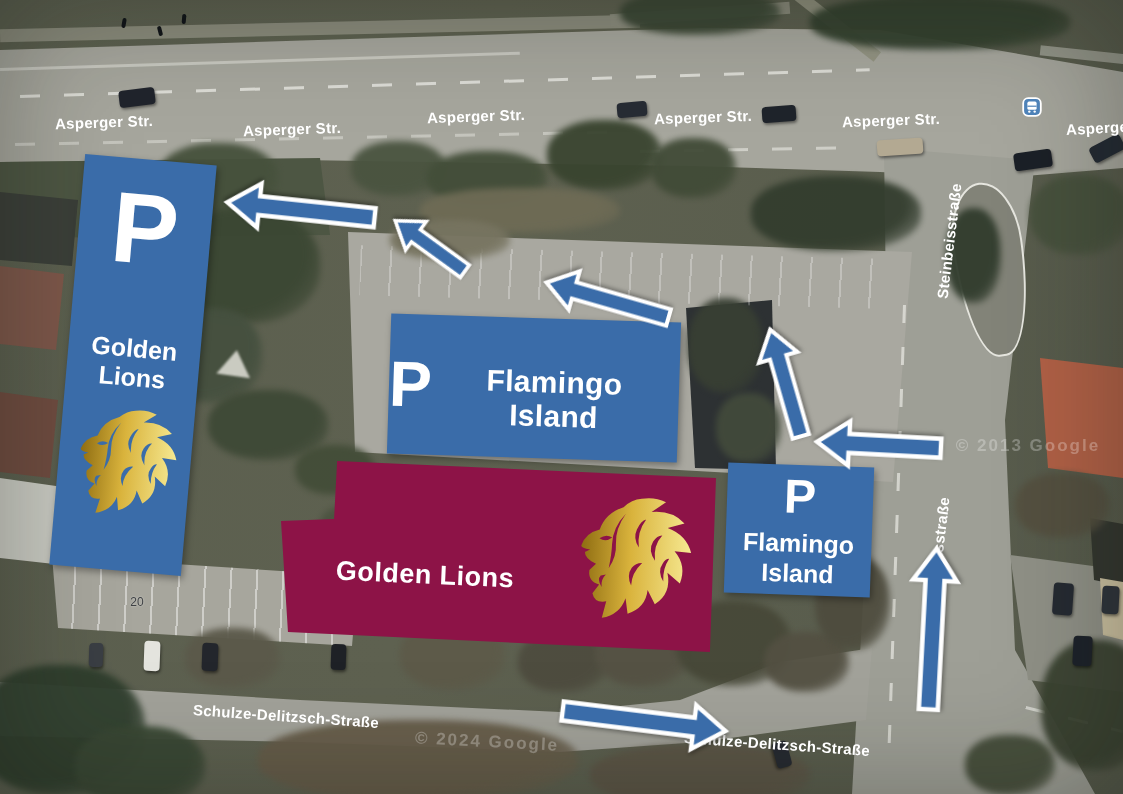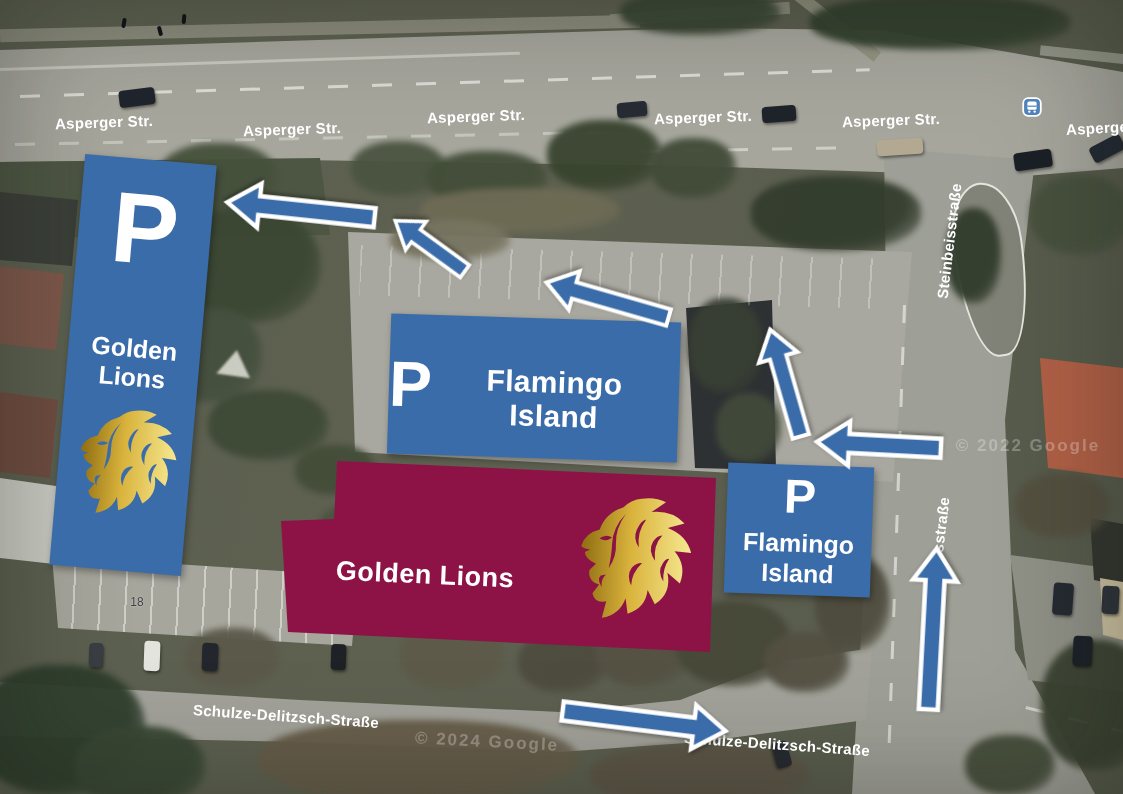--- a/index.html
+++ b/index.html
@@ -205,22 +205,22 @@
 <div class="street-label" style="left: 104px; top: 122px; transform: translate(-50%, -50%) rotate(-2deg);">Asperger Str.</div>
     <div class="street-label" style="left: 292px; top: 129px; transform: translate(-50%, -50%) rotate(-2deg);">Asperger Str.</div>
     <div class="street-label" style="left: 476px; top: 116px; transform: translate(-50%, -50%) rotate(-2deg);">Asperger Str.</div>
     <div class="street-label" style="left: 703px; top: 117px; transform: translate(-50%, -50%) rotate(-2deg);">Asperger Str.</div>
     <div class="street-label" style="left: 891px; top: 120px; transform: translate(-50%, -50%) rotate(-2deg);">Asperger Str.</div>
     <div class="street-label" style="left: 1066px; top: 127px; transform: translate(0px, -50%) rotate(-3deg);">Asperger Str.</div>
     <div class="street-label" style="left: 949px; top: 241px; transform: translate(-50%, -50%) rotate(-83deg);">Steinbeisstraße</div>
     <div class="street-label" style="left: 940px; top: 531px; transform: translate(-50%, -50%) rotate(-83deg);">eisstraße</div>
     <div class="street-label" style="left: 286px; top: 716px; transform: translate(-50%, -50%) rotate(4deg);">Schulze-Delitzsch-Straße</div>
     <div class="street-label" style="left: 777px; top: 744px; transform: translate(-50%, -50%) rotate(4deg);">Schulze-Delitzsch-Straße</div>
-    <div class="house-number" style="left: 137px; top: 602px; transform: translate(-50%, -50%);">18</div>
-    <div class="watermark" style="left: 1028px; top: 446px; transform: translate(-50%, -50%) rotate(0deg);">© 2022 Google</div>
+    <div class="house-number" style="left: 137px; top: 602px; transform: translate(-50%, -50%);">20</div>
+    <div class="watermark" style="left: 1028px; top: 446px; transform: translate(-50%, -50%) rotate(0deg);">© 2013 Google</div>
     <div class="watermark" style="left: 487px; top: 742px; transform: translate(-50%, -50%) rotate(3deg);">© 2024 Google</div>
     <svg class="arrow-svg" width="158" height="56" viewBox="0 0 158 56" style="left: 222px; top: 182px; transform: rotate(186deg);">
       <polygon points="5,18.5,121,18.5,121,6,153,28,121,50,121,37.5,5,37.5" fill="#3a6ca9" stroke="#ffffff" stroke-width="4.5" stroke-linejoin="miter"></polygon>
     </svg>
     <svg class="arrow-svg" width="96" height="56" viewBox="0 0 96 56" style="left: 382px; top: 218px; transform: rotate(216deg);">
       <polygon points="5,20.4,65.4,20.4,65.4,10.399999999999999,91,28,65.4,45.6,65.4,35.6,5,35.6" fill="#3a6ca9" stroke="#ffffff" stroke-width="3.6" stroke-linejoin="miter"></polygon>
     </svg>
     <svg class="arrow-svg" width="137" height="56" viewBox="0 0 137 56" style="left: 538.5px; top: 272px; transform: rotate(196deg);">
       <polygon points="5,19.45,103.2,19.45,103.2,8.2,132,28,103.2,47.8,103.2,36.55,5,36.55" fill="#3a6ca9" stroke="#ffffff" stroke-width="4.05" stroke-linejoin="miter"></polygon>
     </svg>

